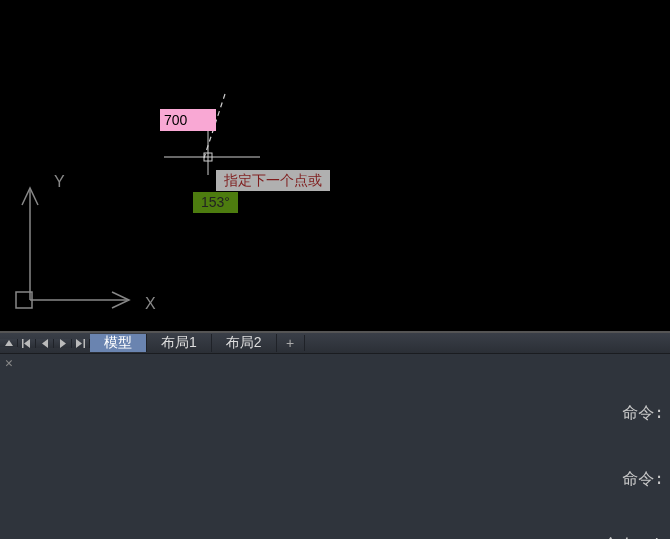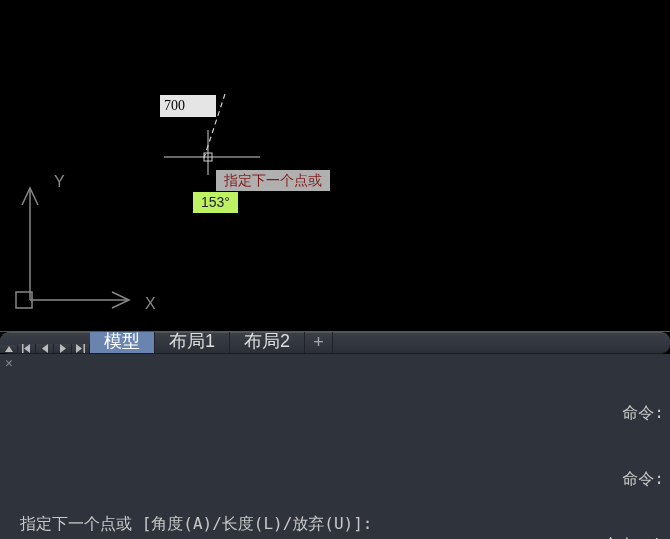--- a/index.html
+++ b/index.html
@@ -19,32 +19,32 @@
   .ucs svg { display: block; }
   .y-label { position: absolute; left: 54px; top: 173px; color: #888; font-size: 16px; font-family: sans-serif; }
   .x-label { position: absolute; left: 145px; top: 295px; color: #888; font-size: 16px; font-family: sans-serif; }
 
   
   .draw { position: absolute; left: 0; top: 0; }
 
   
   .di-input {
     position: absolute;
-    left: 160px; top: 95px;
+    left: 160px; top: 109px;
     width: 56px; height: 22px;
-    background: #e5e5e5; color: #000;
+    background: #f9a8d4; color: #000;
     font-size: 14px;
     padding: 2px 4px;
     border: none;
-    font-family: Liberation Serif, serif;
+    font-family: Liberation Sans, sans-serif;
   }
   .di-angle {
     position: absolute;
     left: 193px; top: 192px;
-    background: #bef264; color: #222;
+    background: #4d7c0f; color: #222;
     font-size: 14px;
     padding: 2px 8px;
     font-family: sans-serif;
     height: 21px;
     line-height: 17px;
   }
   .di-prompt {
     position: absolute;
     left: 216px; top: 170px;
     background: #b0b0b0; color: #7f1d1d;
@@ -52,25 +52,24 @@
     padding: 2px 8px;
     font-family: sans-serif;
     height: 21px;
     line-height: 17px;
   }
 
   
   .tabstrip {
     width: 670px; height: 22px;
     background: linear-gradient(#3a3f48, #2b2f36);
-    display: flex; align-items: flex-end;
-    font-size: 18px;
+    display: flex; align-items: center;
+    font-size: 14px;
     border-top: 1px solid #555;
     border-bottom: 1px solid #1a1c20;
-    border-radius: 9px;
   }
   .ts-btn {
     width: 18px;
     display: flex; align-items: center; justify-content: center;
     color: #aaa;
     border-right: 1px solid #1f2228;
     background: linear-gradient(#3a3f48, #2b2f36);
     cursor: pointer;
   }
   .tab {
@@ -212,17 +211,13 @@
     <span>✕</span>
   </div>
   <div class="cmd-lines">
     <div class="cmd-line">命令:</div>
     <div class="cmd-line">命令:</div>
     <div class="cmd-line">命令: L</div>
     
     
     
   </div>
-  <div class="cmd-input-row">
-    <span>指定下一个点或 [角度(A)/长度(L)/放弃(U)]:</span>
-    <input class="cmd-input" type="text" value="" style="">
-  </div>
 </div>
 
 </body></html>

